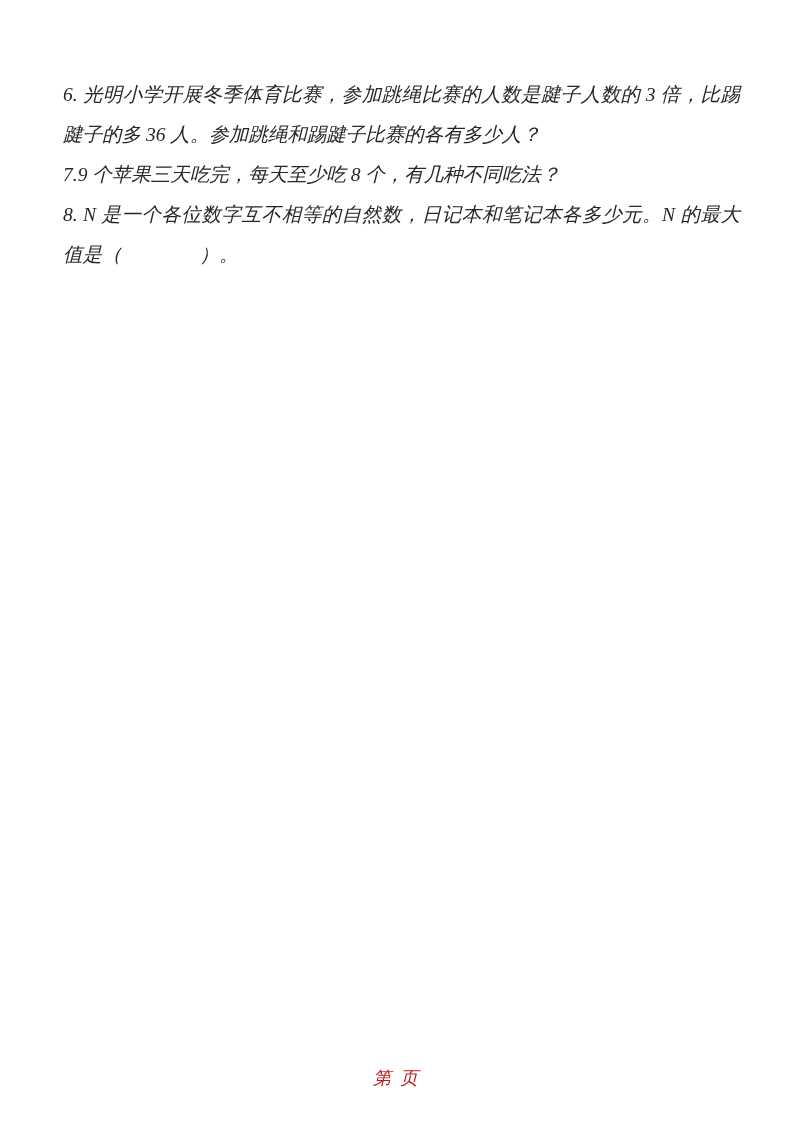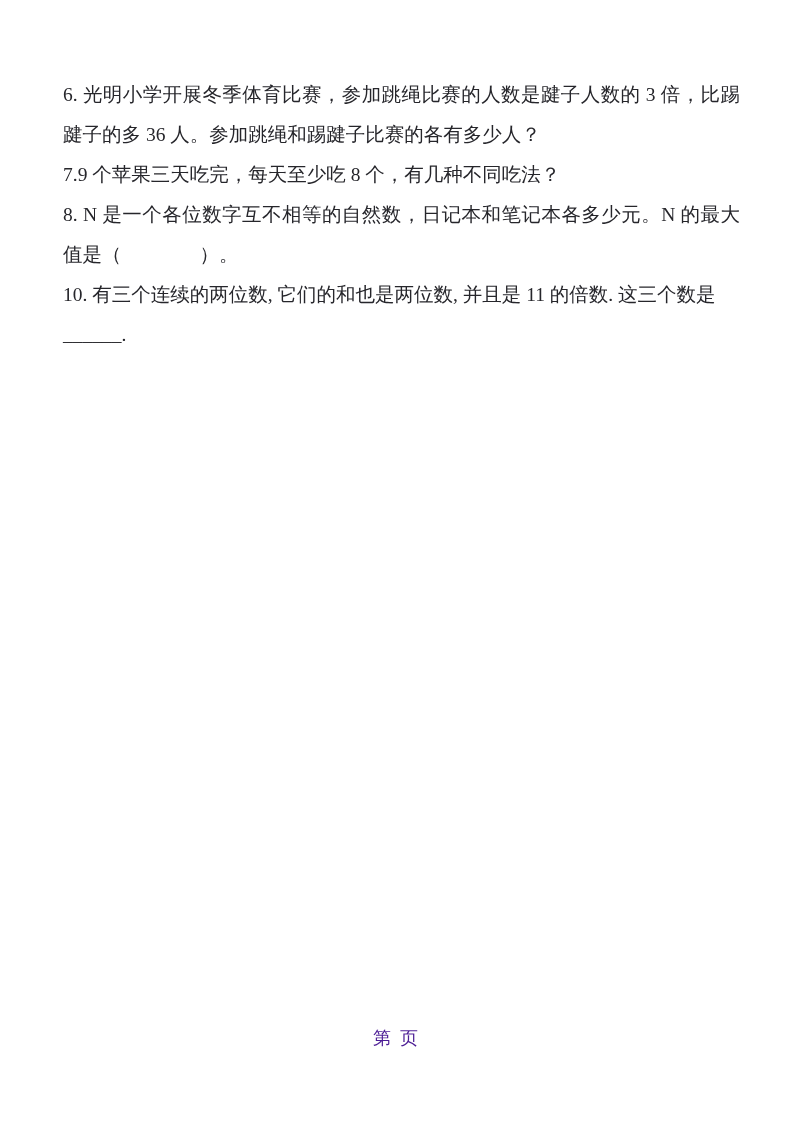--- a/index.html
+++ b/index.html
@@ -8,20 +8,21 @@
     background: #ffffff;
   }
   .page {
     position: relative;
     width: 793px;
     height: 1098px;
     background: #ffffff;
     overflow: hidden;
     font-family: "Liberation Serif", "DejaVu Serif", serif;
     color: #26262b;
+    font-style: italic;
   }
   .content {
     position: absolute;
     left: 63px;
     top: 75px;
     width: 677px;
   }
   p.problem {
     margin: 0;
     font-size: 19.5px;
@@ -36,43 +37,41 @@
   .gap-after-6  { margin-bottom: 130px; }
   .gap-after-7  { margin-bottom: 128px; }
   .gap-after-8  { margin-bottom: 0; }
   .gap-after-9  { margin-bottom: 112px; }
   .gap-after-10 { margin-bottom: 0; }
   .gap-after-11 { margin-bottom: 0; }
   .footer {
     position: absolute;
     left: 0;
     right: 0;
-    top: 1026px;
+    top: 1066px;
     text-align: center;
     font-family: "Liberation Sans", "DejaVu Sans", sans-serif;
     font-size: 18px;
     letter-spacing: 2px;
-    color: #4c1d95;
+    color: #b91c1c;
   }
 </style>
 </head>
 <body>
 
 <div class="page">
   <div class="content">
 
     <p class="problem gap-after-6"><span class="num">6. </span><span>光明小学开展冬季体育比赛，参加跳绳比赛的人数是踺子人数的 3 倍，比踢踺子的多 36 人。参加跳绳和踢踺子比赛的各有多少人？</span></p>
 
     <p class="problem gap-after-7"><span class="num">7.</span><span>9 个苹果三天吃完，每天至少吃 8 个，有几种不同吃法？</span></p>
 
     <p class="problem gap-after-8"><span class="num">8. </span><span>N 是一个各位数字互不相等的自然数，日记本和笔记本各多少元。N 的最大值是（　　　　）。</span></p>
 
 
-    <p class="problem gap-after-10"><span class="num">10. </span><span>有三个连续的两位数, 它们的和也是两位数, 并且是 11 的倍数. 这三个数是
-______.</span></p>
 
 
   </div>
 
   <div class="footer">
     <span>第 页</span>
   </div>
 </div>
 
 </body></html>

